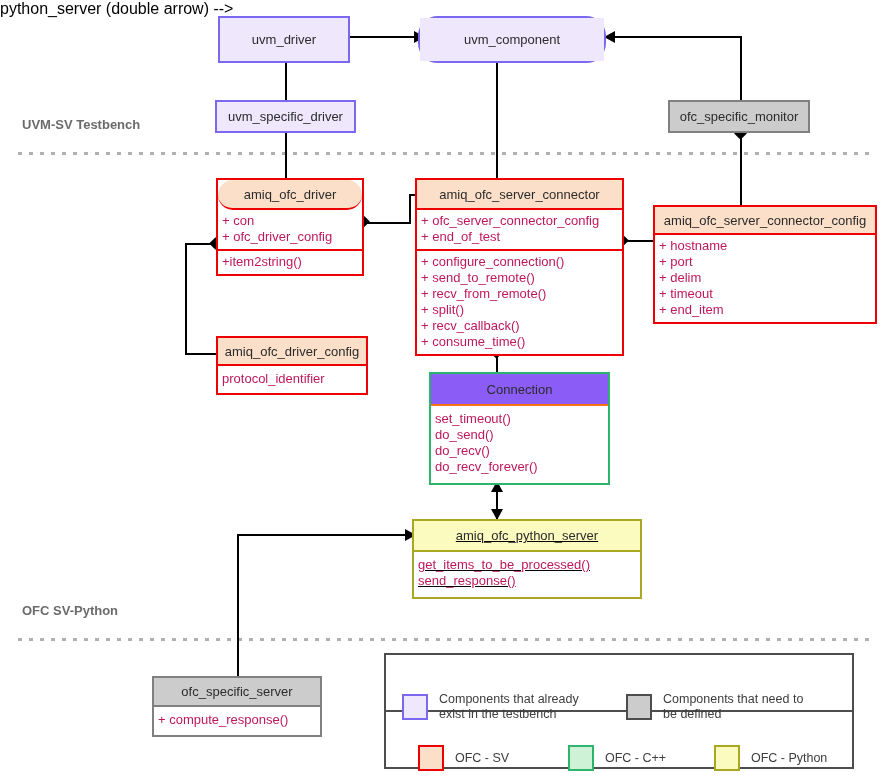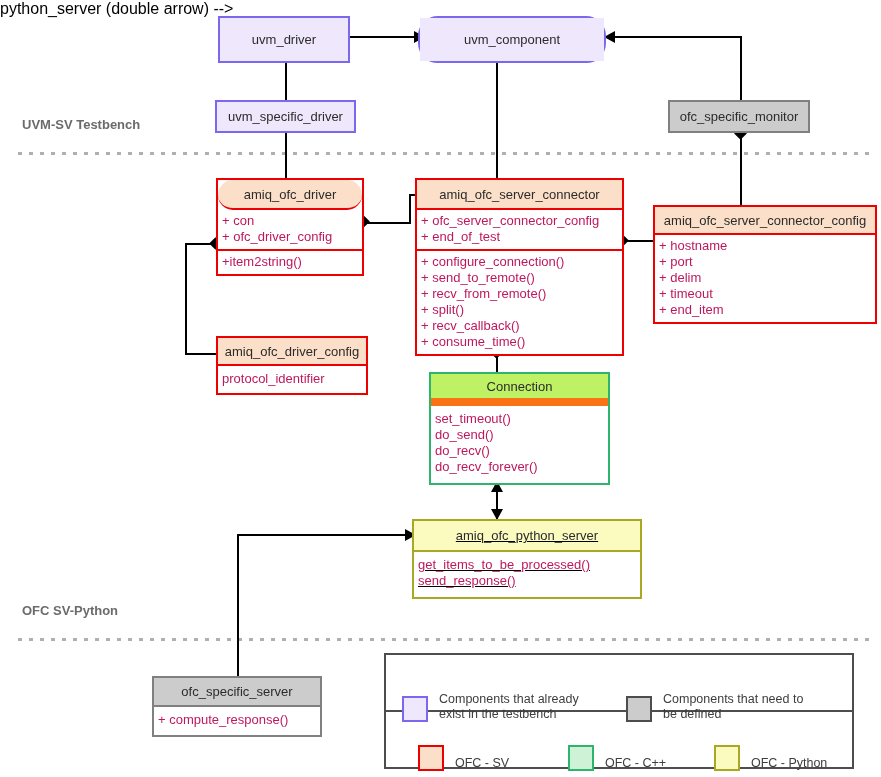--- a/index.html
+++ b/index.html
@@ -30,21 +30,21 @@
   .gray .title{background:#cccccc;border-bottom:2px solid #808080;}
   .gray.plain .title{border-bottom:none;height:100%;}
 
   
   .sv{border:2px solid #ee0000;}
   .sv .title{background:#fbdfc8;border-bottom:2px solid #ee0000;}
   .sv .sect+.sect{border-top:2px solid #ee0000;}
 
   
   .cpp{border:2px solid #2db56e;}
-  .cpp .title{background:#bef264;border-bottom:8px solid #f97316;}
+  .cpp .title{background:#8b5cf6;border-bottom:2px solid #f97316;}
 
   
   .py{border:2px solid #a8a822;}
   .py .title{background:#fbfbc0;border-bottom:2px solid #a8a822;}
 
   
   .edge{position:absolute;background:#000;}
   .h{height:2px;}
   .v{width:2px;}
 
@@ -59,21 +59,21 @@
   
   .band-label{position:absolute;font-size:13px;font-weight:bold;color:#6b6b6b;white-space:nowrap;}
   .dotted{position:absolute;height:3px;
     background-image:linear-gradient(to right,#b0b0b0 0 4px,transparent 4px 11px);
     background-size:11px 3px;background-repeat:repeat-x;}
 
   
   .legend{position:absolute;border:2px solid #4d4d4d;background:#fff;box-sizing:border-box;}
   .legend-row{display:flex;align-items:center;box-sizing:border-box;}
   .legend-row.top{border-bottom:2px solid #4d4d4d;}
-  .legend-item{display:flex;align-items:flex-end;box-sizing:border-box;margin-top:48px;}
+  .legend-item{display:flex;align-items:center;box-sizing:border-box;margin-top:48px;}
   .swatch{width:26px;height:26px;box-sizing:border-box;flex:0 0 auto;}
   .sw-purple{background:#efe8fd;border:2px solid #7b68ee;}
   .sw-gray{background:#cccccc;border:2px solid #4d4d4d;}
   .sw-red{background:#fbdfc8;border:2px solid #ee0000;}
   .sw-green{background:#cdf2d5;border:2px solid #2db56e;}
   .sw-yellow{background:#fbfbc0;border:2px solid #a8a822;}
   .legend-text{font-size:12.5px;color:#3d3d3d;line-height:15px;margin-left:11px;}
 </style>
 </head>
 <body>

